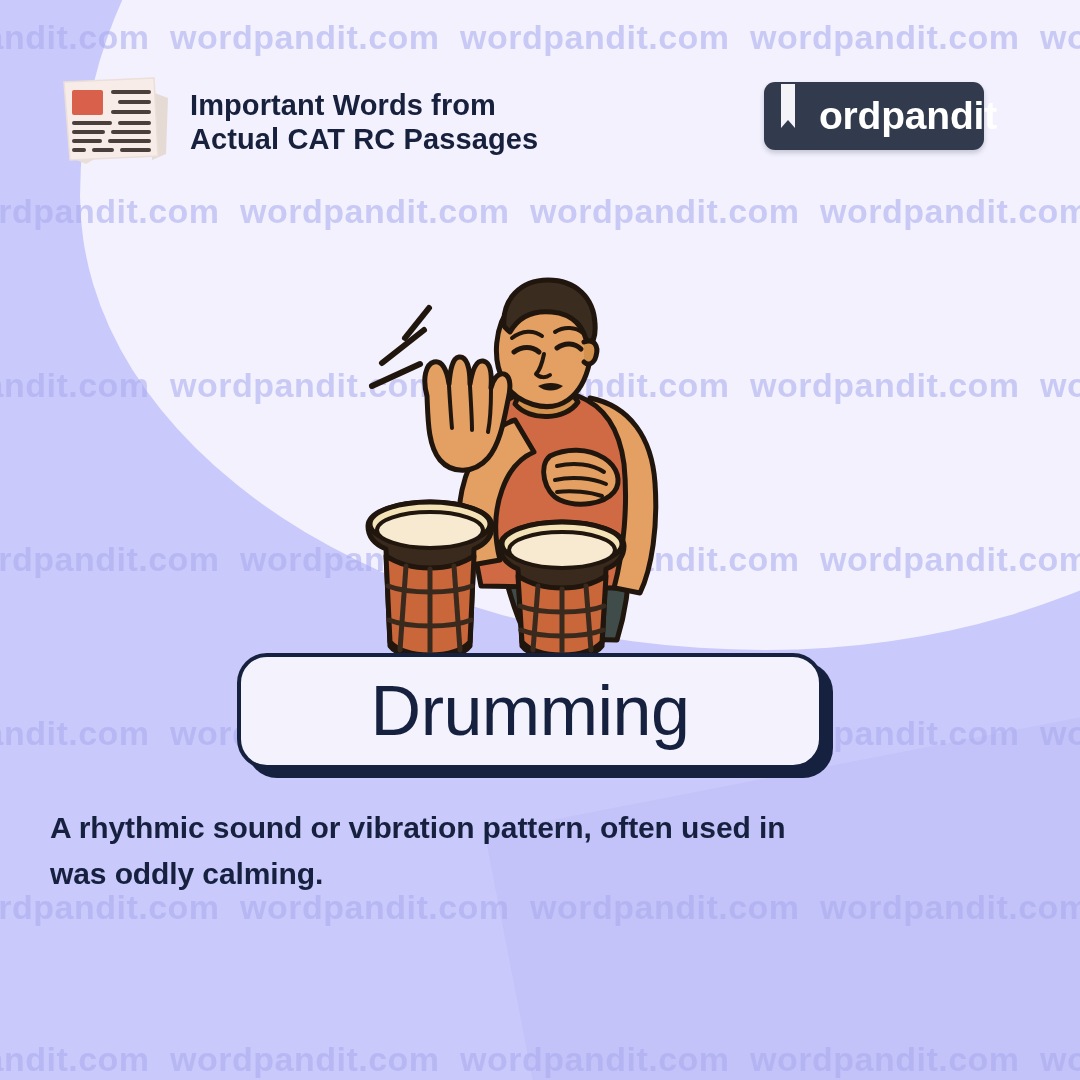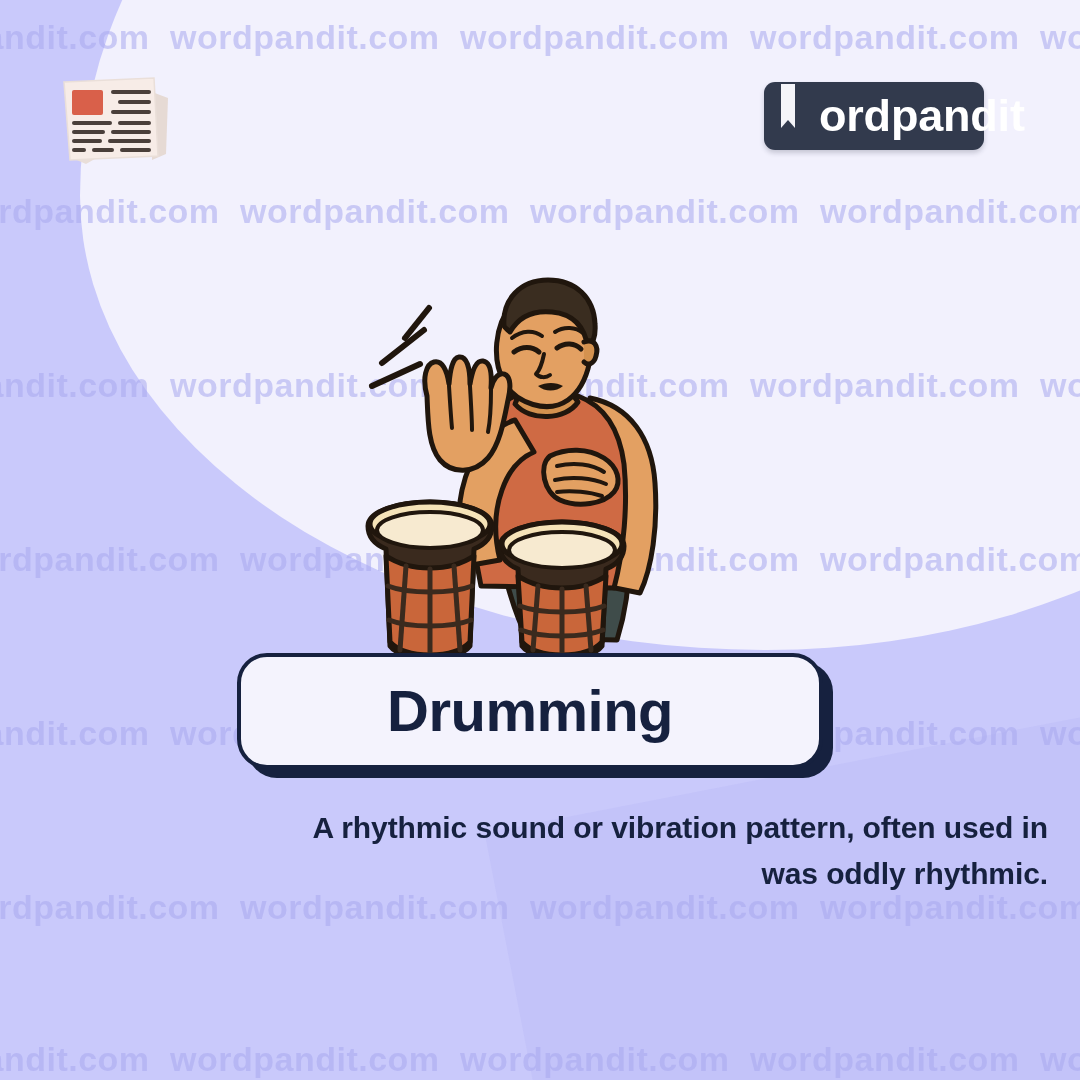--- a/index.html
+++ b/index.html
@@ -87,21 +87,21 @@
   .brand-bookmark{
     position:absolute;
     left:14px;top:2px;
     width:42px;height:62px;
   }
   .brand-text{
     position:absolute;
     left:55px;top:50%;
     transform:translateY(-50%);
     color:#ffffff;
-    font-size:45px;
+    font-size:39px;
     font-weight:800;
     letter-spacing:-.2px;
   }
   
   .illustration{
     position:absolute;
     left:352px;top:268px;
     width:360px;height:390px;
   }
   
@@ -109,32 +109,32 @@
     position:absolute;
     left:237px;top:653px;
     width:578px;height:108px;
     background:#f4f3fd;
     border:4px solid #16213f;
     border-radius:30px;
     box-shadow:10px 9px 0 #16213f;
     display:flex;align-items:center;justify-content:center;
   }
   .word-text{
-    font-size:58px;
-    font-weight:700;
+    font-size:70px;
+    font-weight:400;
     color:#16213f;
     letter-spacing:-.5px;
     line-height:1;
   }
   
   .definition{
     position:absolute;
-    left:68px;top:805px;
+    left:50px;top:805px;
     width:980px;
-    text-align:right;
+    text-align:left;
     color:#16213f;
     font-size:30px;
     font-weight:800;
     line-height:1.52;
     letter-spacing:-.1px;
   }
   .definition .line{white-space:nowrap;}
 </style>
 </head>
 <body>
@@ -198,20 +198,24 @@
           <rect x="55" y="58" width="40" height="4" rx="2"></rect>
           <rect x="16" y="67" width="30" height="4" rx="2"></rect>
           <rect x="52" y="67" width="43" height="4" rx="2"></rect>
           <rect x="16" y="76" width="14" height="4" rx="2"></rect>
           <rect x="36" y="76" width="22" height="4" rx="2"></rect>
           <rect x="64" y="76" width="31" height="4" rx="2"></rect>
         </g>
       </svg>
     </div>
 
+    <div class="header-title">
+      <div>Important Words from</div>
+      <div>Actual CAT RC Passages</div>
+    </div>
 
     <div class="brand-logo">
       <div class="brand-bookmark">
         <svg width="42" height="62" viewBox="0 0 42 62">
           <path d="M3 0 H17 V44 L10 36 L3 44 Z" fill="#f4f4f8"></path>
         </svg>
       </div>
       <div class="brand-text">ordpandit</div>
     </div>
   </div>
@@ -314,16 +318,16 @@
       </g>
     </svg>
   </div>
 
   <div class="word-badge">
     <div class="word-text">Drumming</div>
   </div>
 
   <div class="definition">
     <div class="line">A rhythmic sound or vibration pattern, often used in</div>
-    <div class="line">was oddly rhythmic.</div>
+    <div class="line">was oddly calming.</div>
   </div>
 
 </div>
 
 </body></html>

